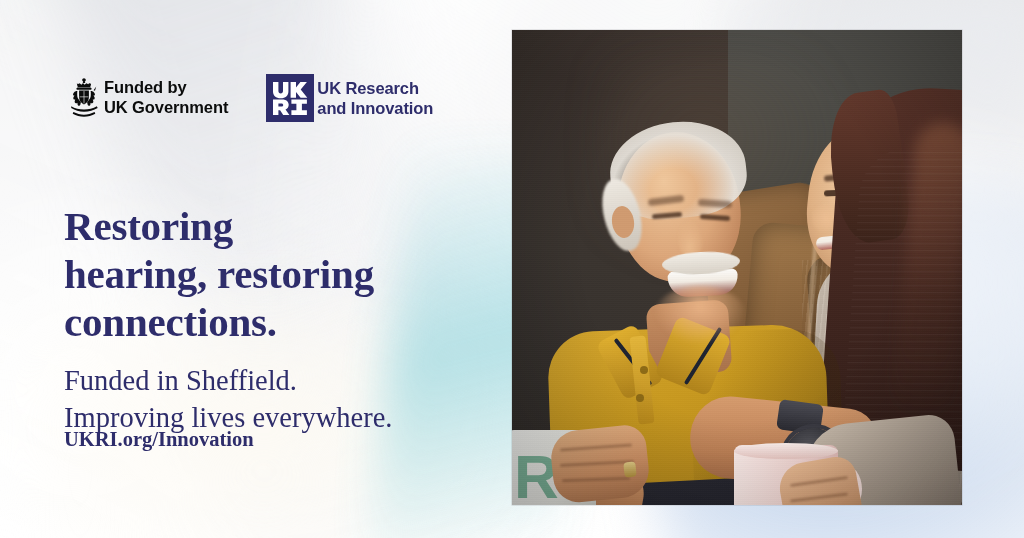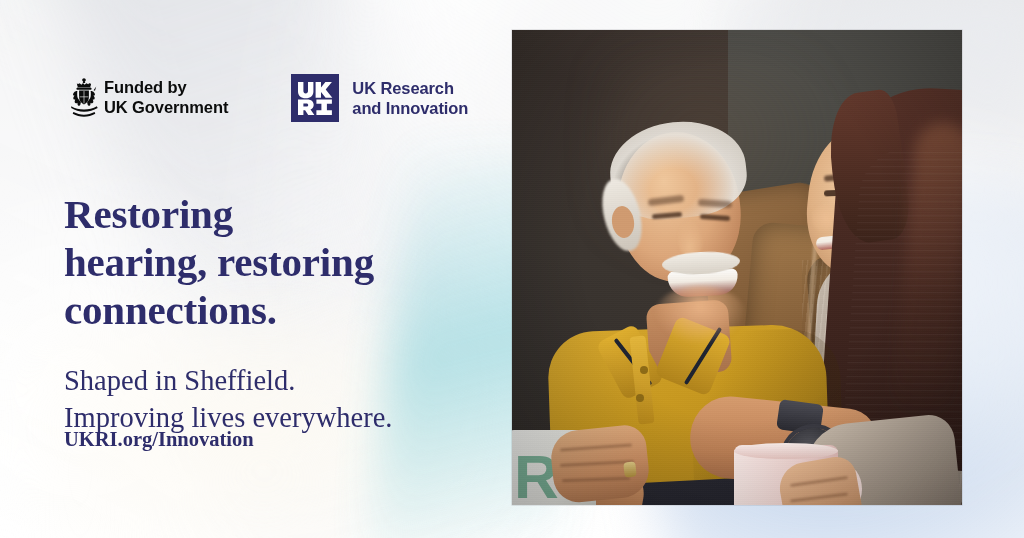--- a/index.html
+++ b/index.html
@@ -122,43 +122,42 @@
     font-size: 16.5px;
     line-height: 1.22;
     color: #0b0c0c;
     letter-spacing: -0.1px;
     white-space: pre-line;
   }
 
   .ukri-logo {
     display: flex;
     align-items: center;
-    gap: 13px;
-    margin-left: 25px;
+    gap: 3px;
   }
   .ukri-mark {
     width: 48px; height: 48px;
     background: #2e2d6b;
     display: block;
     flex: 0 0 auto;
   }
   .ukri-text {
     font-family: "Liberation Sans", sans-serif;
     font-weight: 700;
     font-size: 16.5px;
     line-height: 1.22;
     color: #2e2d6b;
     letter-spacing: -0.1px;
     white-space: pre-line;
   }
 
   
   .headline {
     position: absolute;
-    left: 64px; top: 164px;
+    left: 64px; top: 176px;
     width: 420px;
     font-family: "Liberation Serif", serif;
     font-weight: 700;
     font-size: 41px;
     line-height: 1.16;
     color: #2e2d6b;
     letter-spacing: -0.2px;
     white-space: pre-line;
   }
   .subhead {
@@ -743,21 +742,21 @@
       </span>
       <div class="ukri-text">UK Research
 and Innovation</div>
     </div>
 
   </div>
 
   <h1 class="headline">Restoring
 hearing, restoring
 connections.</h1>
-  <p class="subhead">Shaped in Sheffield.
+  <p class="subhead">Funded in Sheffield.
 Improving lives everywhere.</p>
   <div class="url">UKRI.org/Innovation</div>
 
   <div class="photo">
     <div class="ph-wall"></div>
     <div class="ph-wall-right"></div>
     <div class="ph-wall-soft"></div>
 
     <div class="cushion-a"></div>
     <div class="cushion-b"></div>

